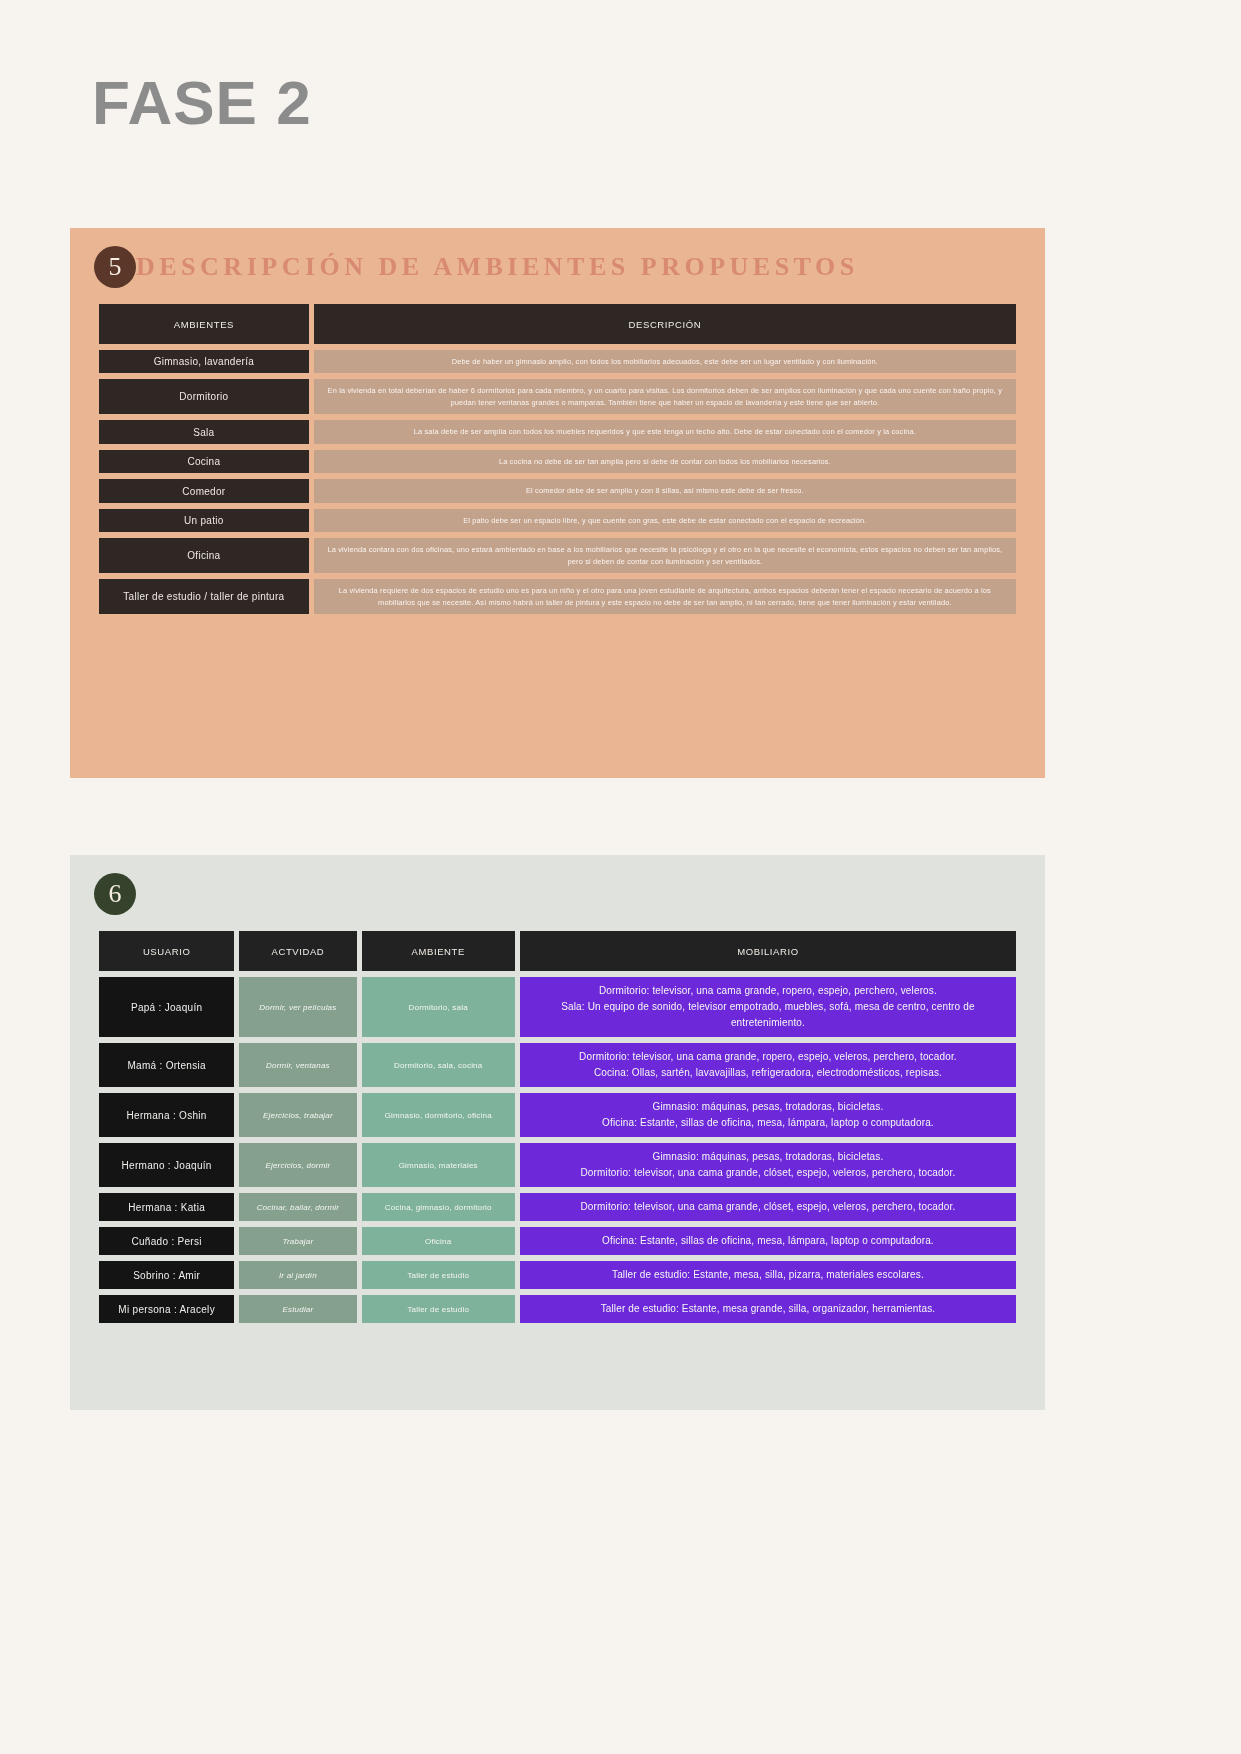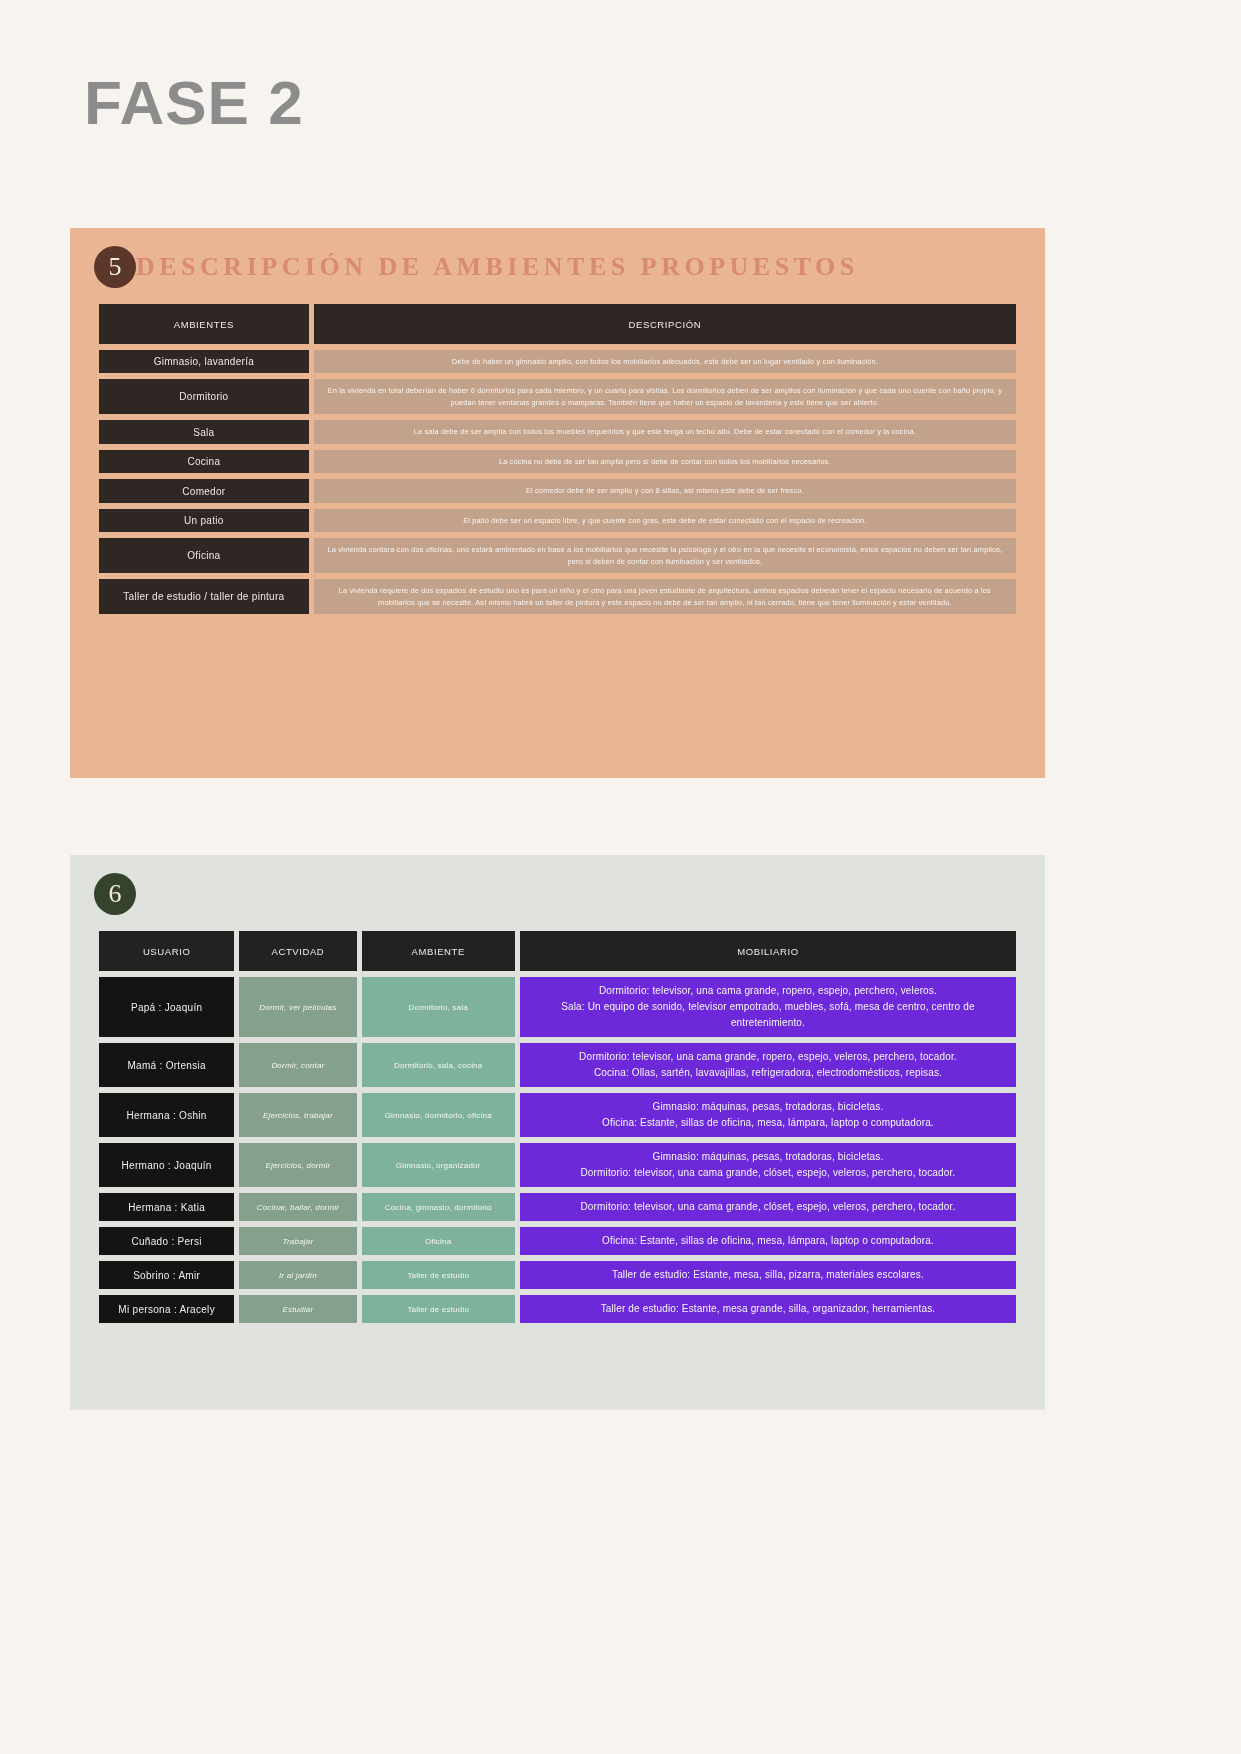--- a/index.html
+++ b/index.html
@@ -17,21 +17,21 @@
   .page {
     position: relative;
     width: 1241px;
     height: 1754px;
     background: #f7f3ef;
   }
 
   
   .page-title {
     position: absolute;
-    left: 84px;
+    left: 92px;
     top: 72px;
     font-size: 62px;
     font-weight: bold;
     color: #8c8c8c;
     letter-spacing: 1px;
     line-height: 1;
   }
 
   
   .panel-five {
@@ -244,36 +244,36 @@
       <tbody>
         <tr>
           <td class="user-cell">Papá : Joaquín</td>
           <td class="act-cell">Dormir, ver películas</td>
           <td class="env-cell">Dormitorio, sala</td>
           <td class="mob-cell multi">Dormitorio: televisor, una cama grande, ropero, espejo, perchero, veleros.
 Sala: Un equipo de sonido, televisor empotrado, muebles, sofá, mesa de centro, centro de entretenimiento.</td>
         </tr>
         <tr>
           <td class="user-cell">Mamá : Ortensia</td>
-          <td class="act-cell">Dormir, contar</td>
+          <td class="act-cell">Dormir, ventanas</td>
           <td class="env-cell">Dormitorio, sala, cocina</td>
           <td class="mob-cell multi">Dormitorio: televisor, una cama grande, ropero, espejo, veleros, perchero, tocador.
 Cocina: Ollas, sartén, lavavajillas, refrigeradora, electrodomésticos, repisas.</td>
         </tr>
         <tr>
           <td class="user-cell">Hermana : Oshin</td>
           <td class="act-cell">Ejercicios, trabajar</td>
           <td class="env-cell">Gimnasio, dormitorio, oficina</td>
           <td class="mob-cell multi">Gimnasio: máquinas, pesas, trotadoras, bicicletas.
 Oficina: Estante, sillas de oficina, mesa, lámpara, laptop o computadora.</td>
         </tr>
         <tr>
           <td class="user-cell">Hermano : Joaquín</td>
           <td class="act-cell">Ejercicios, dormir</td>
-          <td class="env-cell">Gimnasio, organizador</td>
+          <td class="env-cell">Gimnasio, materiales</td>
           <td class="mob-cell multi">Gimnasio: máquinas, pesas, trotadoras, bicicletas.
 Dormitorio: televisor, una cama grande, clóset, espejo, veleros, perchero, tocador.</td>
         </tr>
         <tr>
           <td class="user-cell">Hermana : Katia</td>
           <td class="act-cell">Cocinar, bailar, dormir</td>
           <td class="env-cell">Cocina, gimnasio, dormitorio</td>
           <td class="mob-cell multi">Dormitorio: televisor, una cama grande, clóset, espejo, veleros, perchero, tocador.</td>
         </tr>
         <tr>

